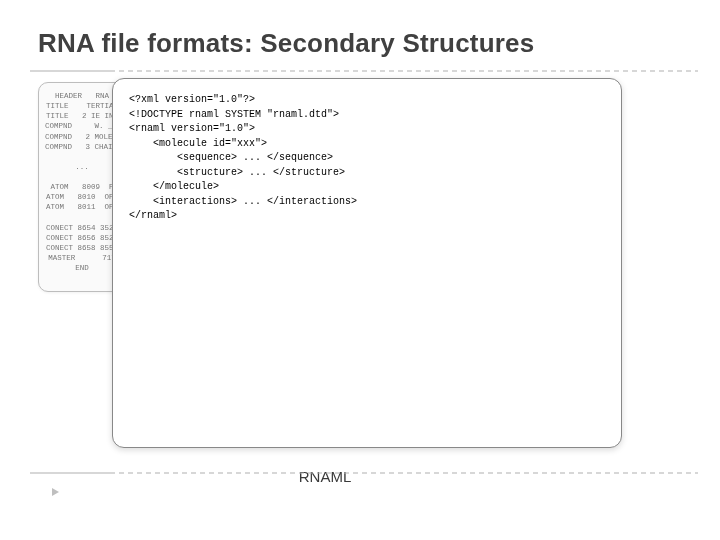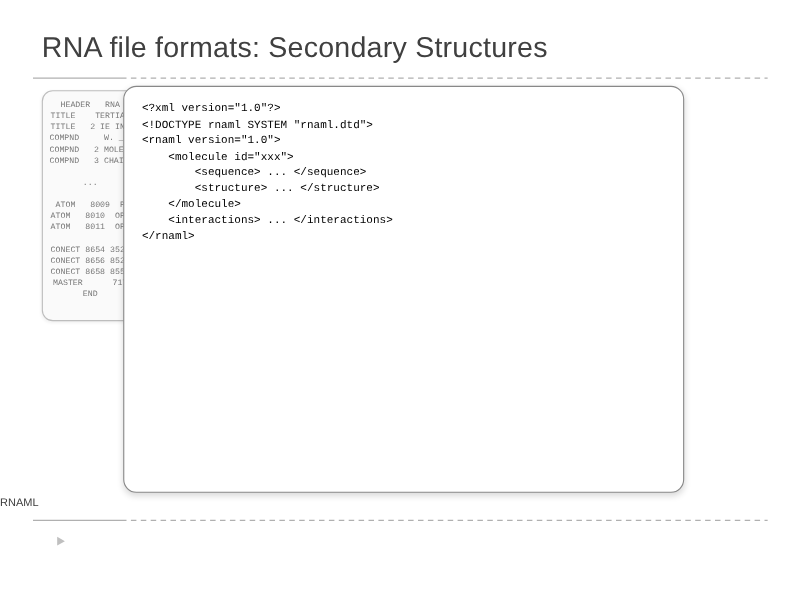--- a/index.html
+++ b/index.html
@@ -12,21 +12,21 @@
     overflow: hidden;
   }
   .slide {
     width: 720px;
     height: 540px;
     position: relative;
     padding: 28px 38px 0 38px;
   }
   .title {
     font-size: 26px;
-    font-weight: 400;
+    font-weight: 700;
     color: #404040;
     margin-bottom: 6px;
     letter-spacing: 0.2px;
   }
   .rule {
     position: absolute;
     left: 30px;
     right: 22px;
   }
   .rule.top { top: 68px; }
@@ -78,25 +78,25 @@
   }
   .code {
     font-family: "Courier New", monospace;
     font-size: 10px;
     line-height: 1.45;
     color: #000;
     white-space: pre;
   }
   .caption {
     position: absolute;
-    top: 452px;
+    top: 468px;
     left: 0;
     right: 70px;
-    text-align: left;
-    font-size: 10px;
+    text-align: center;
+    font-size: 15px;
     color: #3a3a3a;
     font-family: Arial, sans-serif;
   }
   .bullet {
     position: absolute;
     left: 52px;
     top: 488px;
     width: 0; height: 0;
     border-top: 4px solid transparent;
     border-bottom: 4px solid transparent;

